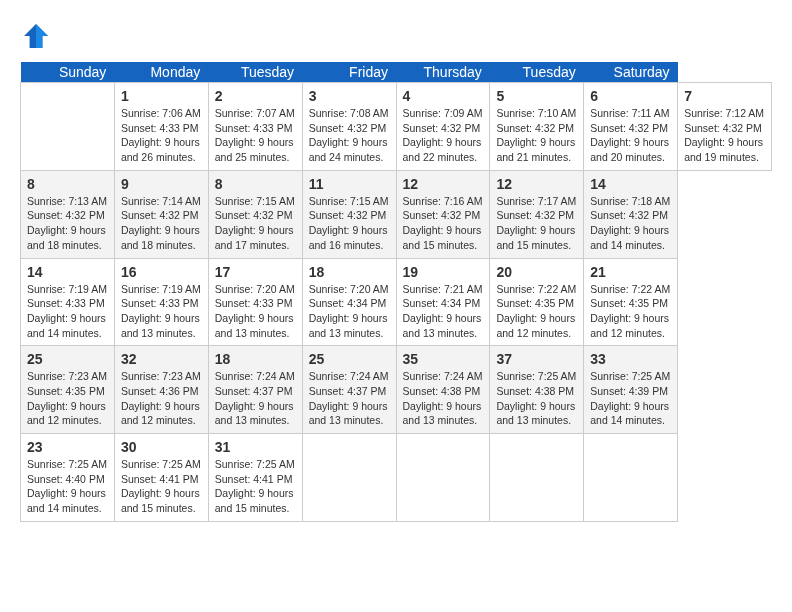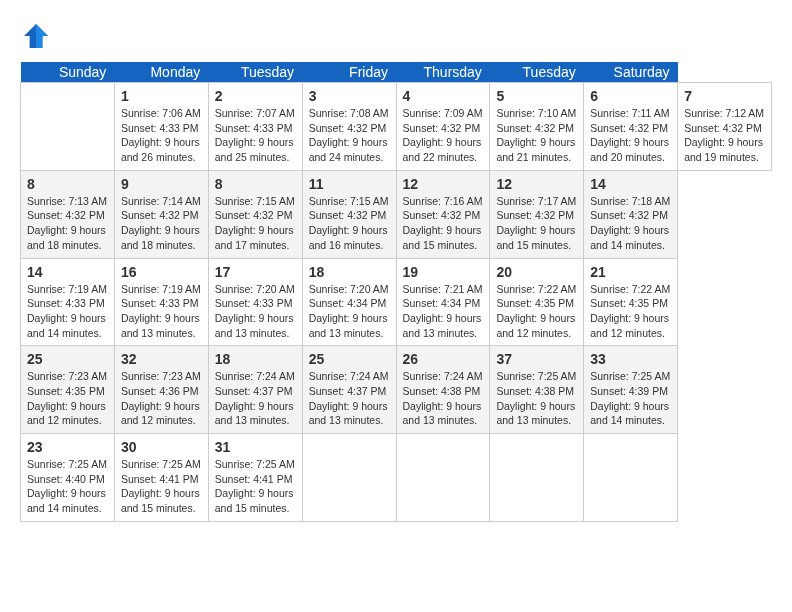--- a/index.html
+++ b/index.html
@@ -148,21 +148,21 @@
         <td><span class="day-num">18</span><span class="cell-text">Sunrise: 7:20 AM<br>Sunset: 4:34 PM<br>Daylight: 9 hours and 13 minutes.</span></td>
         <td><span class="day-num">19</span><span class="cell-text">Sunrise: 7:21 AM<br>Sunset: 4:34 PM<br>Daylight: 9 hours and 13 minutes.</span></td>
         <td><span class="day-num">20</span><span class="cell-text">Sunrise: 7:22 AM<br>Sunset: 4:35 PM<br>Daylight: 9 hours and 12 minutes.</span></td>
         <td><span class="day-num">21</span><span class="cell-text">Sunrise: 7:22 AM<br>Sunset: 4:35 PM<br>Daylight: 9 hours and 12 minutes.</span></td>
       </tr>
       <tr>
         <td><span class="day-num">25</span><span class="cell-text">Sunrise: 7:23 AM<br>Sunset: 4:35 PM<br>Daylight: 9 hours and 12 minutes.</span></td>
         <td><span class="day-num">32</span><span class="cell-text">Sunrise: 7:23 AM<br>Sunset: 4:36 PM<br>Daylight: 9 hours and 12 minutes.</span></td>
         <td><span class="day-num">18</span><span class="cell-text">Sunrise: 7:24 AM<br>Sunset: 4:37 PM<br>Daylight: 9 hours and 13 minutes.</span></td>
         <td><span class="day-num">25</span><span class="cell-text">Sunrise: 7:24 AM<br>Sunset: 4:37 PM<br>Daylight: 9 hours and 13 minutes.</span></td>
-        <td><span class="day-num">26</span><span class="cell-text">Sunrise: 7:24 AM<br>Sunset: 4:38 PM<br>Daylight: 9 hours and 13 minutes.</span></td>
+        <td><span class="day-num">35</span><span class="cell-text">Sunrise: 7:24 AM<br>Sunset: 4:38 PM<br>Daylight: 9 hours and 13 minutes.</span></td>
         <td><span class="day-num">37</span><span class="cell-text">Sunrise: 7:25 AM<br>Sunset: 4:38 PM<br>Daylight: 9 hours and 13 minutes.</span></td>
         <td><span class="day-num">33</span><span class="cell-text">Sunrise: 7:25 AM<br>Sunset: 4:39 PM<br>Daylight: 9 hours and 14 minutes.</span></td>
       </tr>
       <tr>
         <td><span class="day-num">23</span><span class="cell-text">Sunrise: 7:25 AM<br>Sunset: 4:40 PM<br>Daylight: 9 hours and 14 minutes.</span></td>
         <td><span class="day-num">30</span><span class="cell-text">Sunrise: 7:25 AM<br>Sunset: 4:41 PM<br>Daylight: 9 hours and 15 minutes.</span></td>
         <td><span class="day-num">31</span><span class="cell-text">Sunrise: 7:25 AM<br>Sunset: 4:41 PM<br>Daylight: 9 hours and 15 minutes.</span></td>
         <td class="empty"></td>
         <td class="empty"></td>
         <td class="empty"></td>

